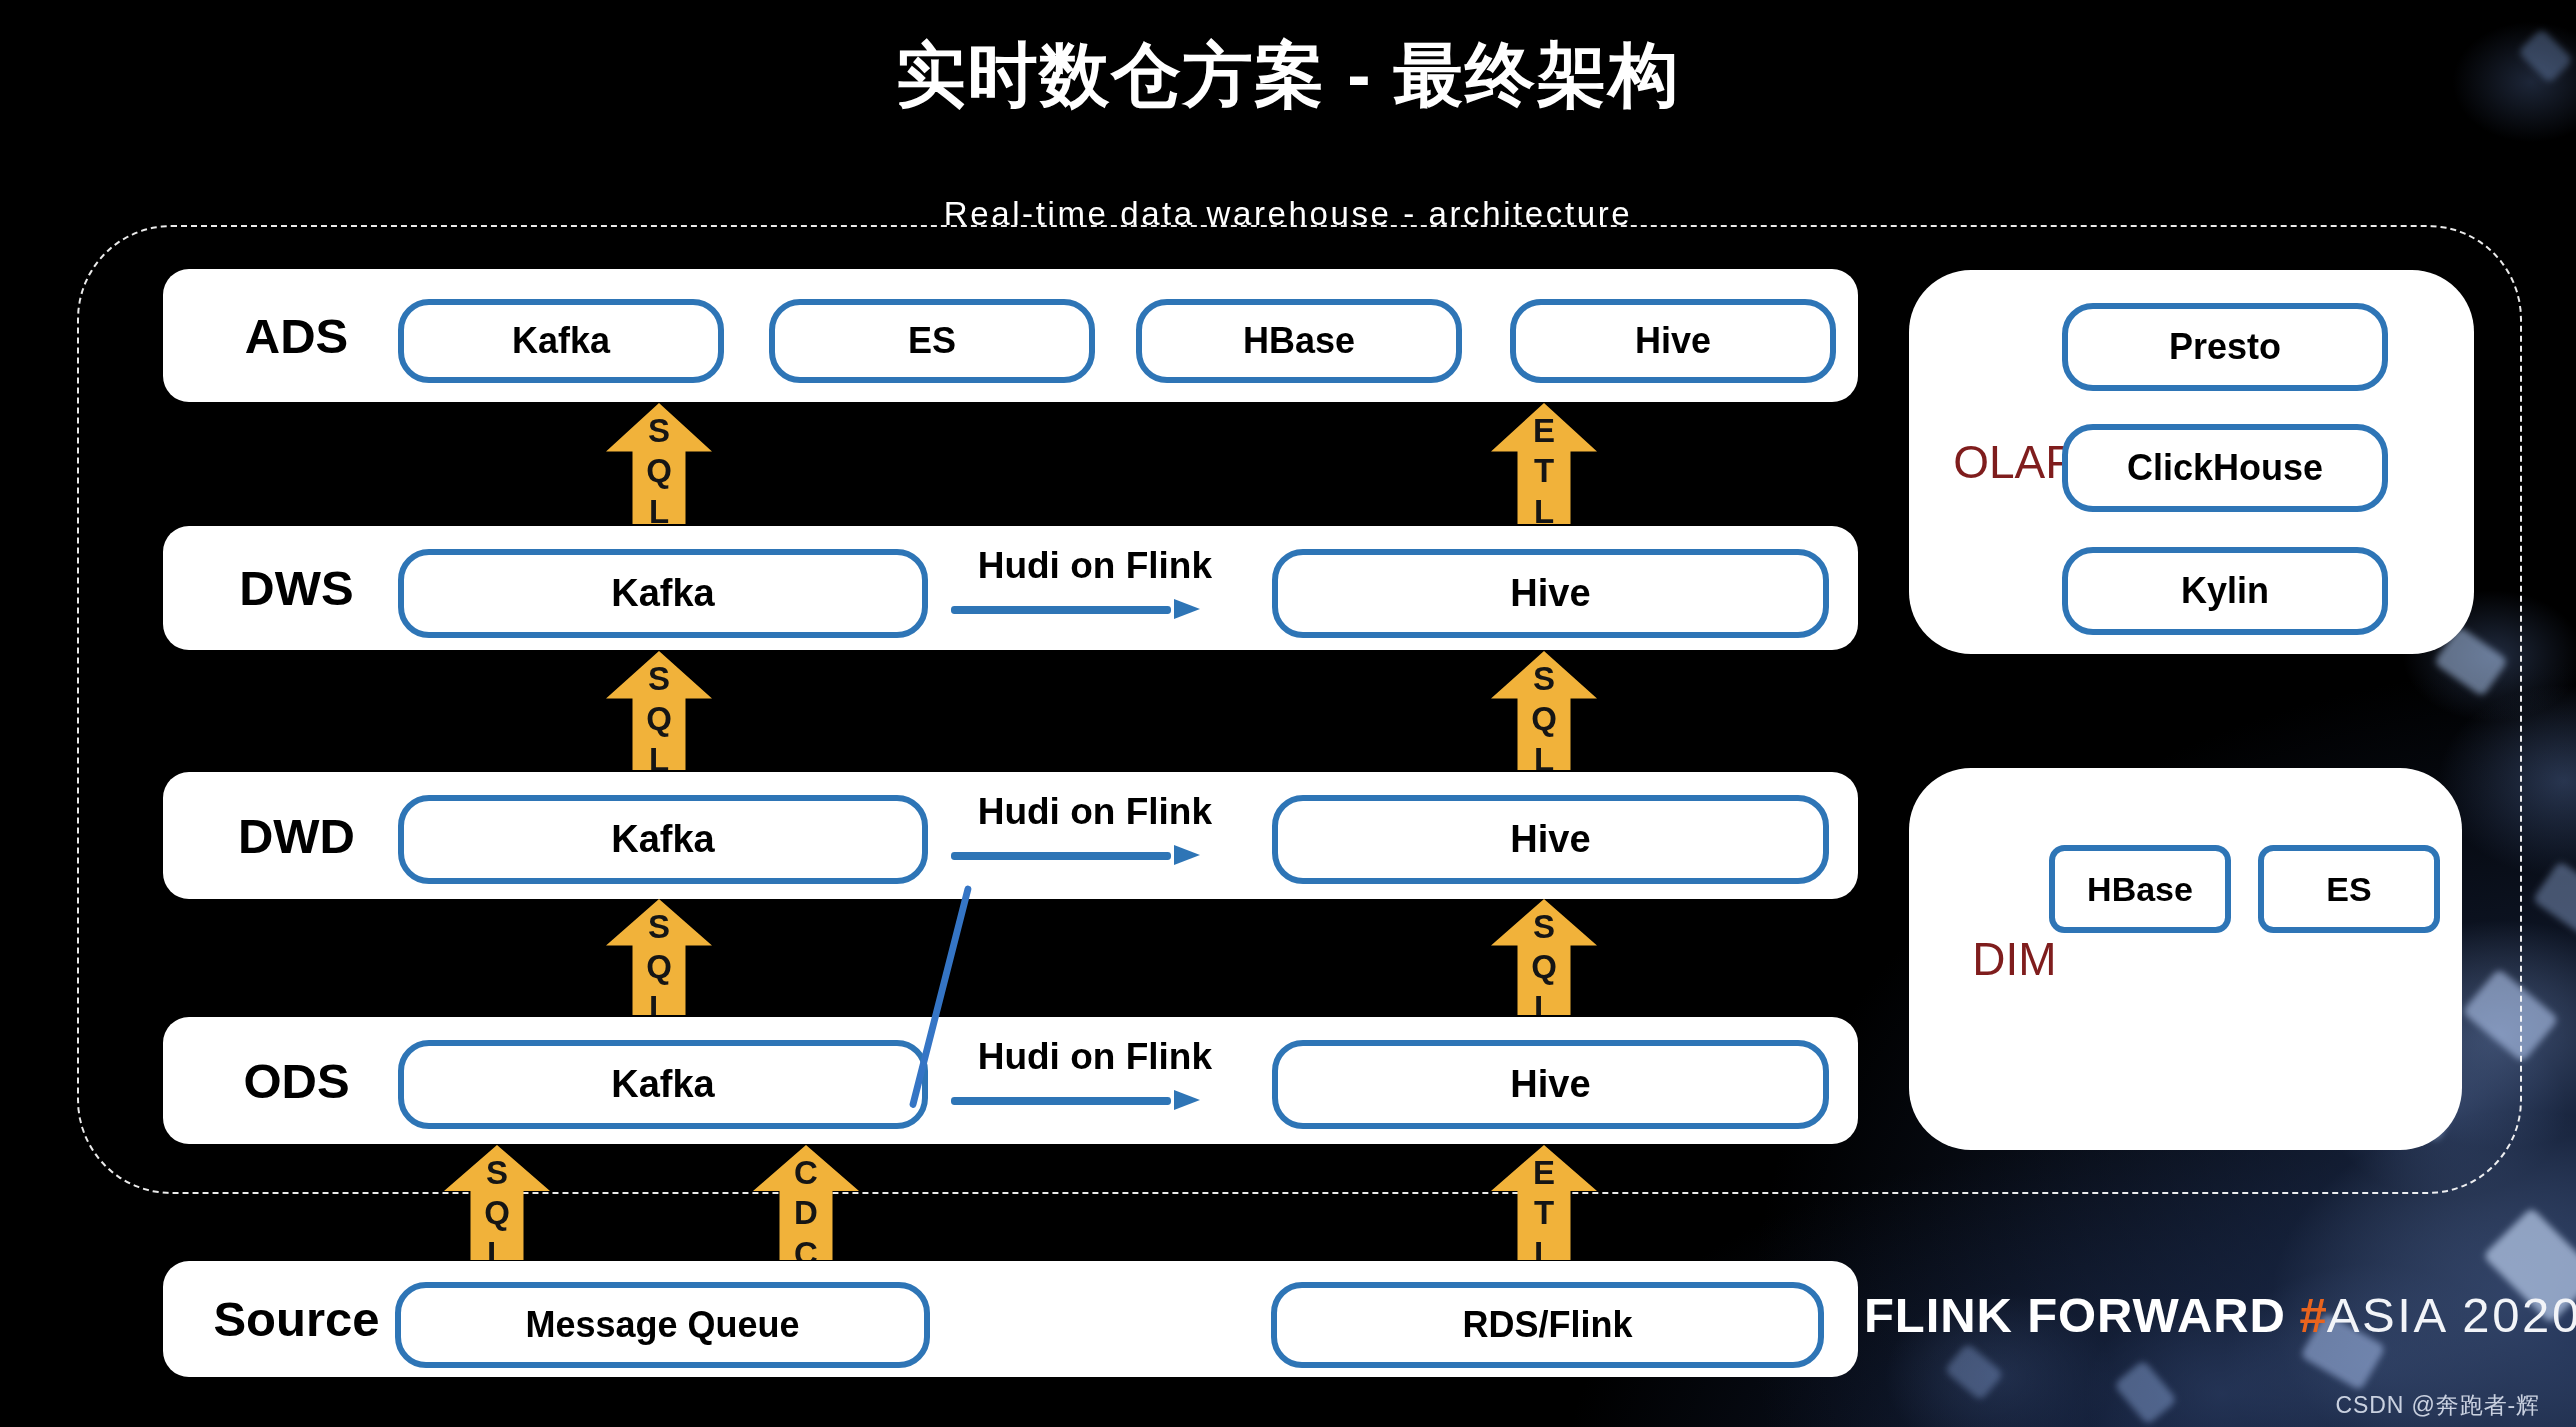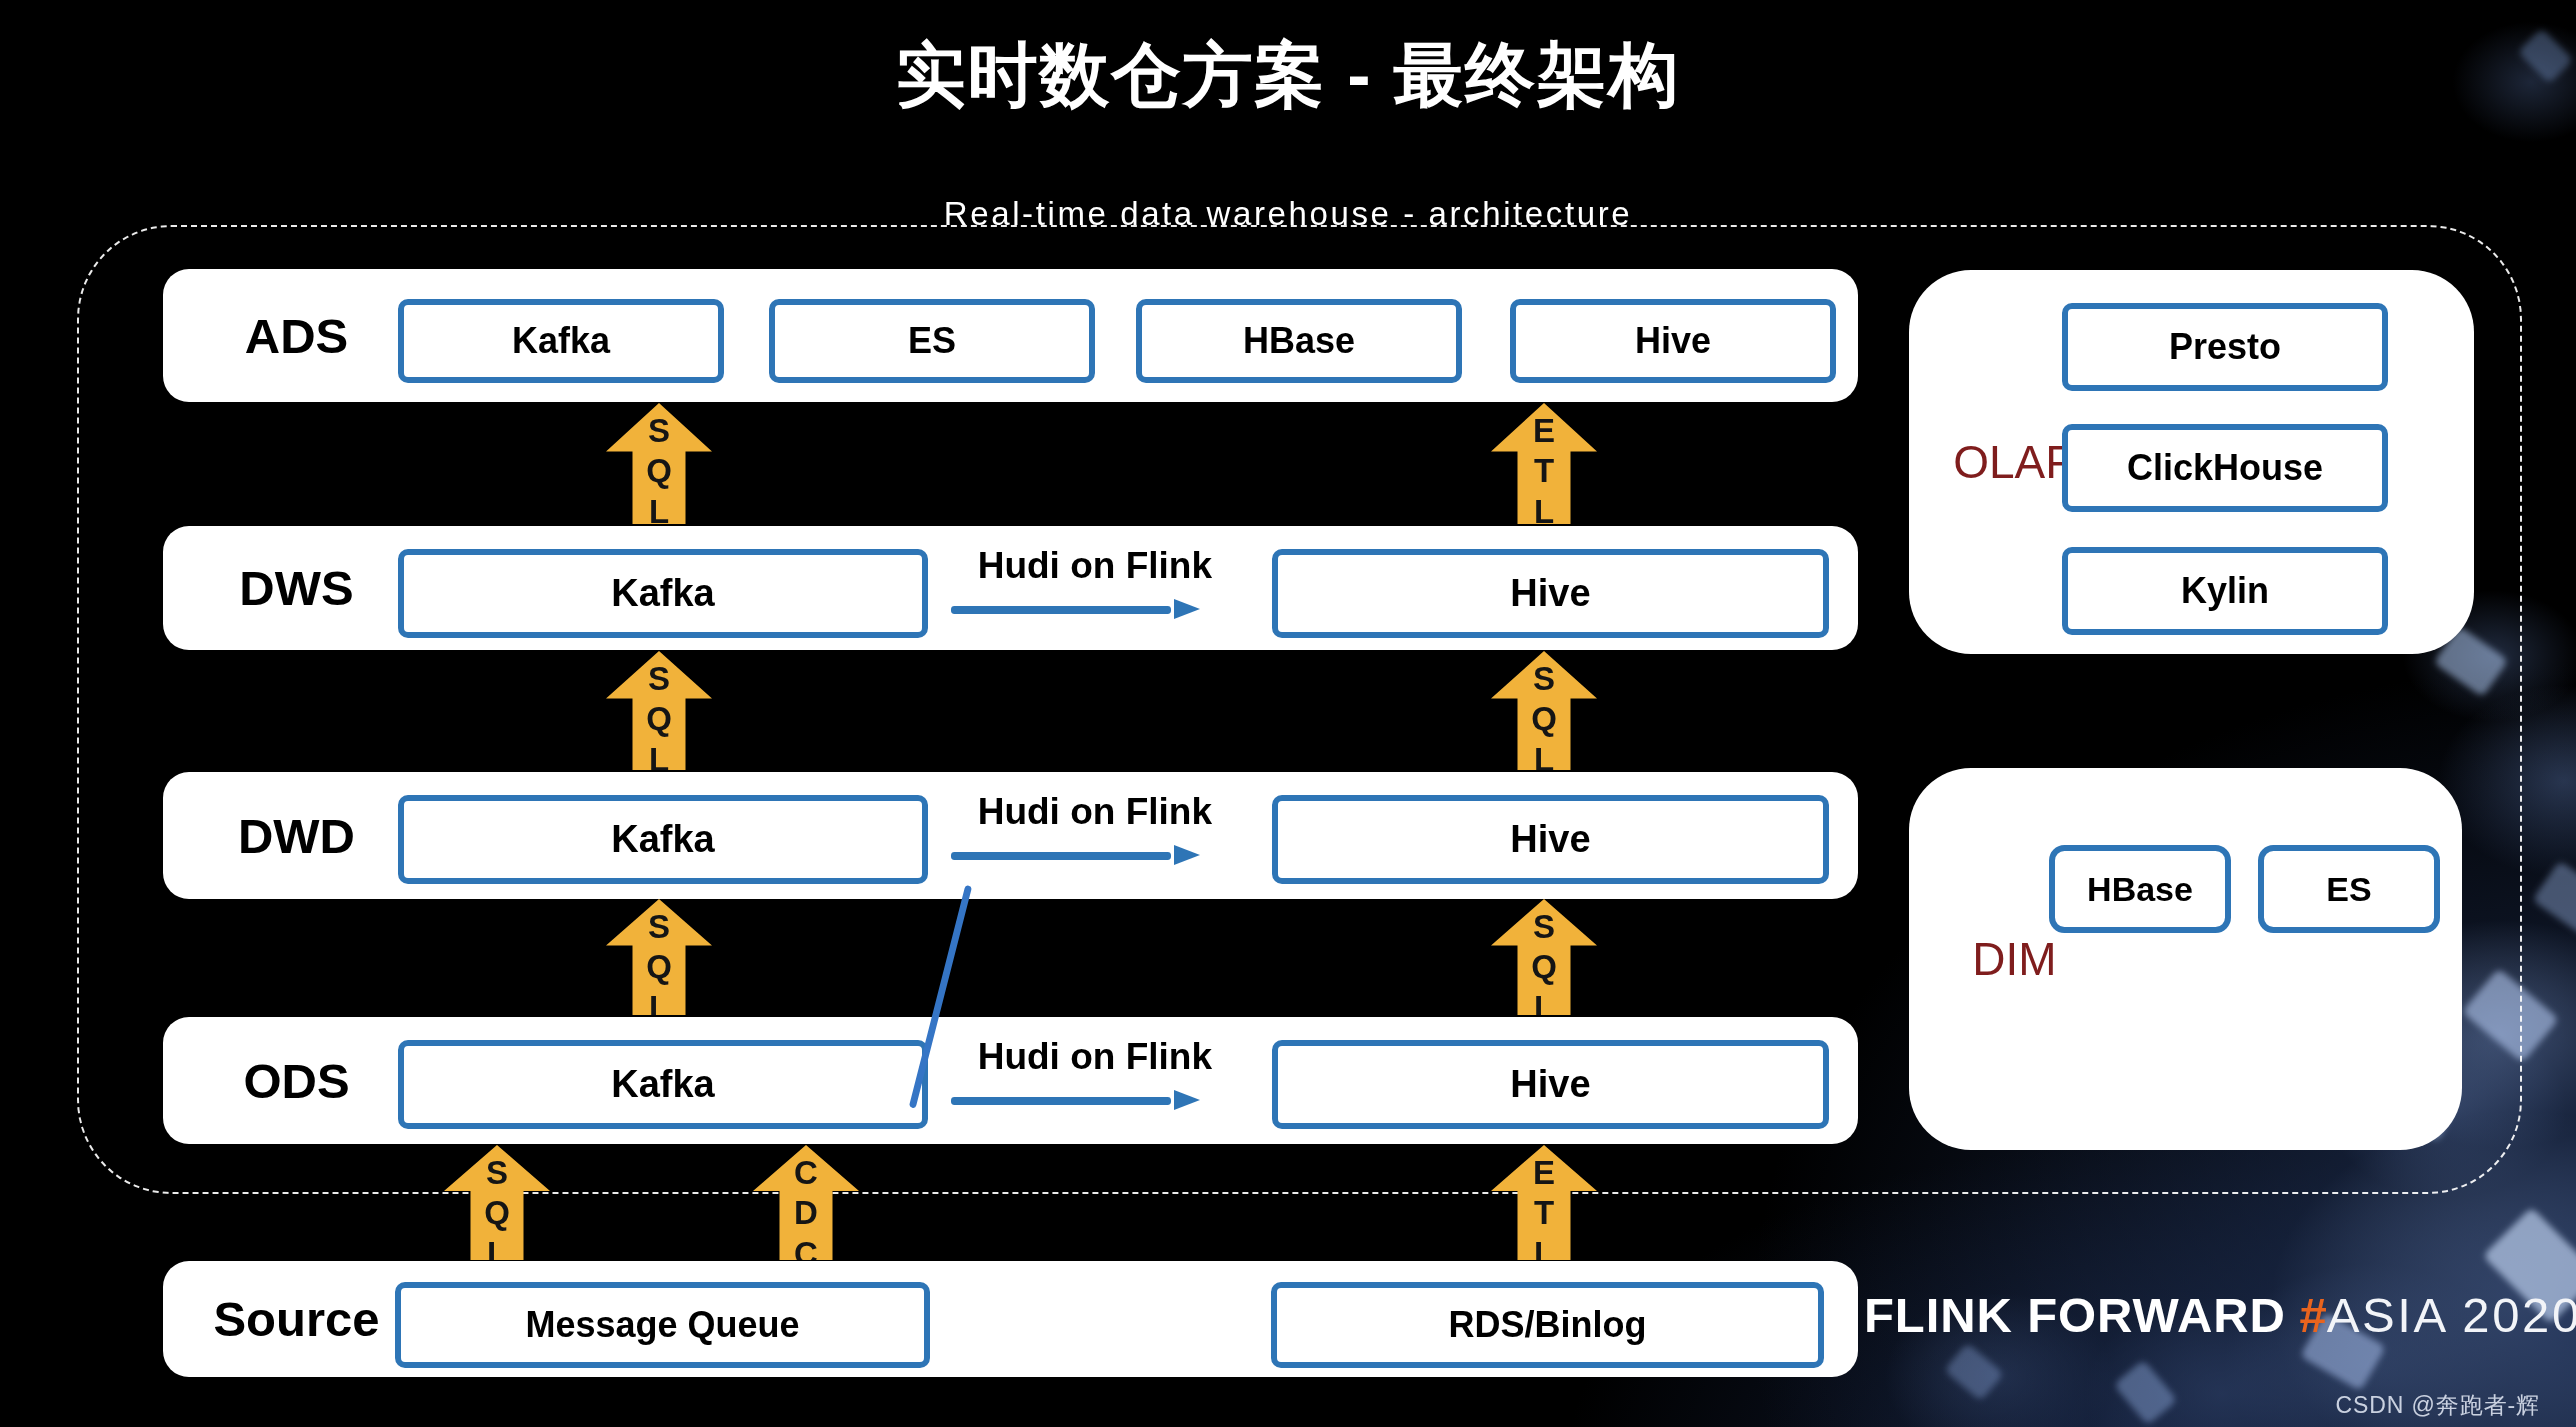--- a/index.html
+++ b/index.html
@@ -37,21 +37,21 @@
   #row-ads{top:269px;height:133px;}
   #row-dws{top:526px;height:124px;}
   #row-dwd{top:772px;height:127px;}
   #row-ods{top:1017px;height:127px;}
   #row-source{top:1261px;height:116px;}
   .layer-label{position:absolute;left:26px;top:0;height:100%;width:215px;z-index:2;
                display:flex;align-items:center;justify-content:center;
                font-size:49px;color:#000000;font-weight:700;}
 
   
-  .tbox{position:absolute;background:#fff;border:6px solid #2E75B6;border-radius:10px;
+  .tbox{position:absolute;background:#fff;border:6px solid #2E75B6;border-radius:31px;
         display:flex;align-items:center;justify-content:center;
         font-weight:700;color:#000;font-size:36px;z-index:2;}
   .ads-box{top:30px;height:72px;width:314px;}
   #ads-b0{left:235px}#ads-b1{left:606px}#ads-b2{left:973px}#ads-b3{left:1347px}
   .kafka-wide{left:235px;top:23px;width:518px;height:77px;font-size:38px;}
   .hive-wide{left:1109px;top:23px;width:545px;height:77px;font-size:38px;}
   .src-box{top:20.6px;height:74px;}
   #src-b0{left:232px;width:523px;}
   #src-b1{left:1108px;width:541px;}
 
@@ -195,21 +195,21 @@
   <div class="uparrow g4 x-s2">
       <span class="vword">CDC</span>
     </div>
   <div class="uparrow g4 x-right">
       <span class="vword">ETL</span>
     </div>
 
   <section class="layer-row" id="row-source">
     <div class="layer-label">Source</div>
     <div class="tbox src-box" id="src-b0">Message Queue</div>
-    <div class="tbox src-box" id="src-b1">RDS/Binlog</div>
+    <div class="tbox src-box" id="src-b1">RDS/Flink</div>
   </section>
 
   <section class="panel" id="olap">
     <div class="panel-label">OLAP</div>
     <div class="tbox olap-box" id="olap-b0">Presto</div>
     <div class="tbox olap-box" id="olap-b1">ClickHouse</div>
     <div class="tbox olap-box" id="olap-b2">Kylin</div>
   </section>
 
   <section class="panel" id="dim">

